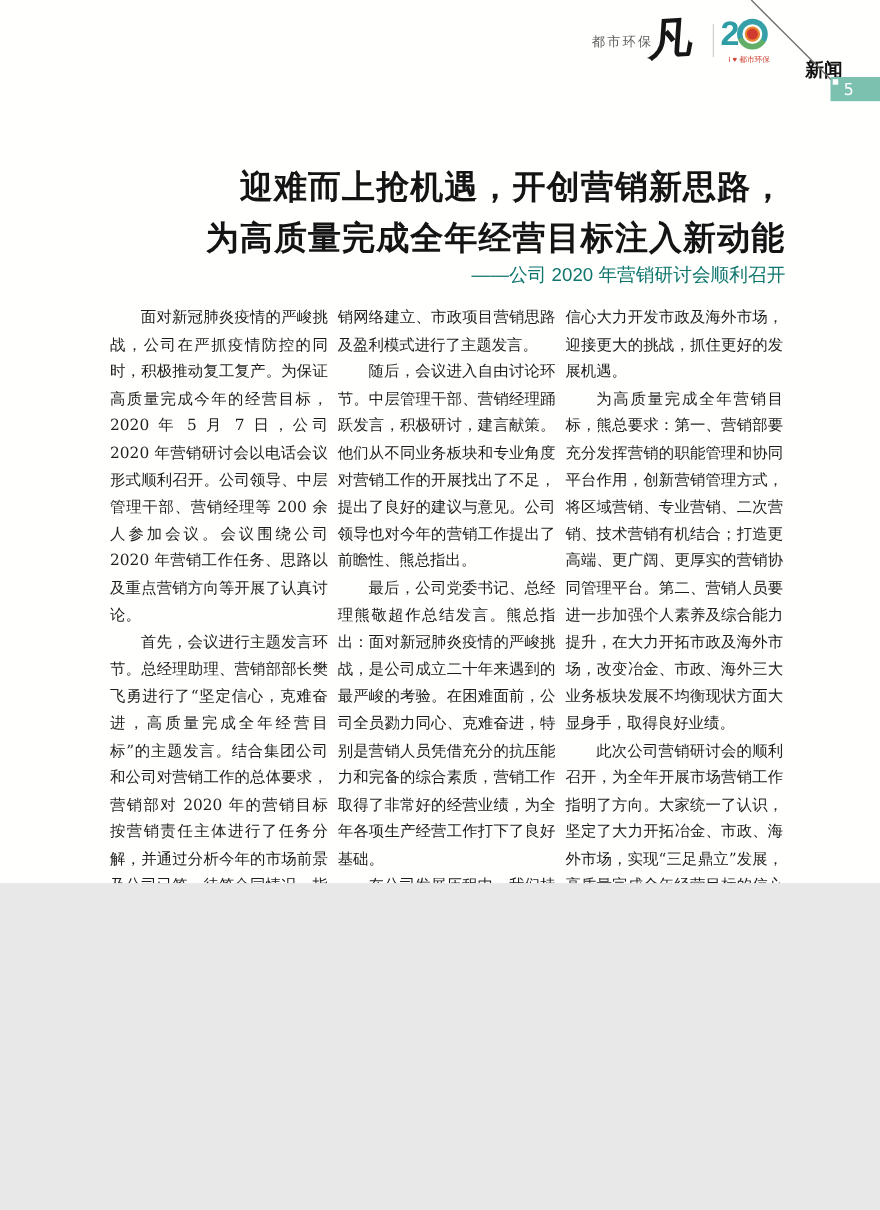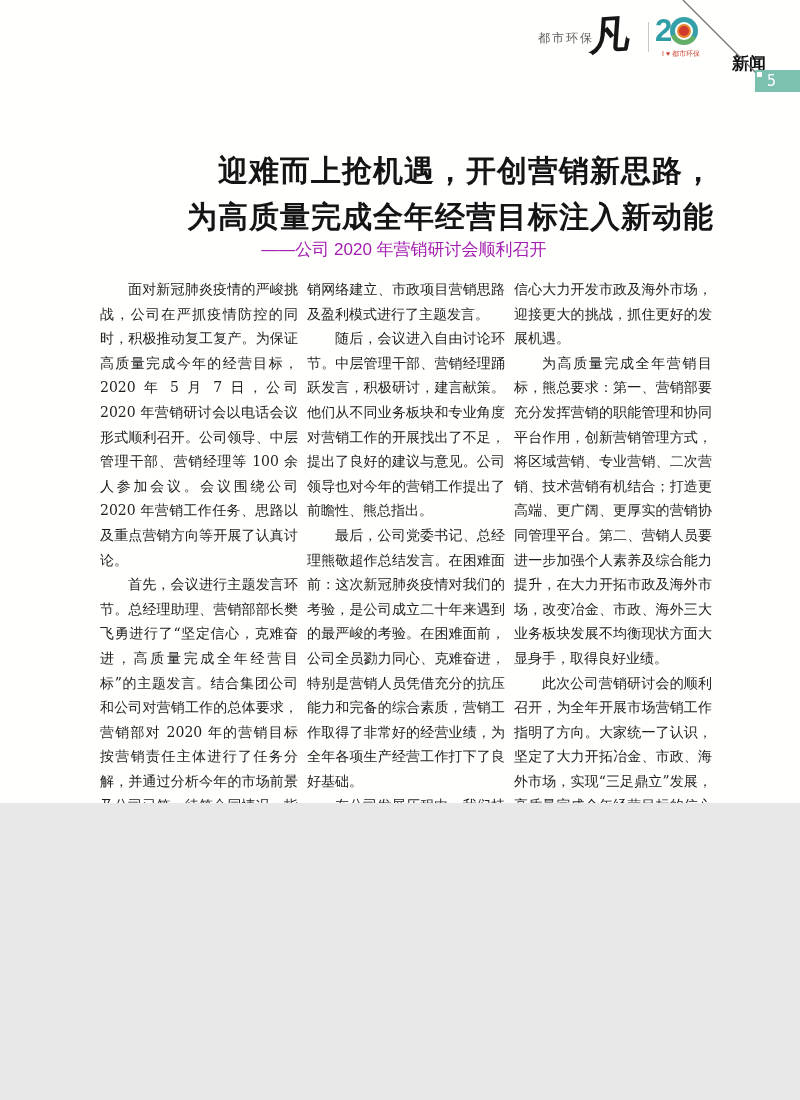--- a/index.html
+++ b/index.html
@@ -60,22 +60,22 @@
   .badge-notch { position:absolute; left:2px; top:2px; width:5px; height:5px; background:#fffffd; }
   
   .headline {
     position:absolute; left:94px; top:148px; width:620px; margin:0;
     text-align:right; font-family:"Liberation Sans", sans-serif;
     font-size:30px; line-height:46px; font-weight:700; color:#141414;
     letter-spacing:1px;
   }
   .subtitle {
     position:absolute; left:94px; top:238px; width:620px;
-    text-align:center; font-family:"Liberation Sans", sans-serif;
-    font-size:17px; color:#a21caf;
+    text-align:right; font-family:"Liberation Sans", sans-serif;
+    font-size:17px; color:#0f766e;
   }
   .article {
     position:absolute; left:100px; top:277px; width:612px; height:740px;
     column-count:3; column-gap:9px; column-fill:auto; overflow:hidden;
     font-size:14px; line-height:24.6px; text-align:justify;
   }
   .article p { margin:0; text-indent:2em; }
 </style>
 </head>
 <body>
@@ -106,23 +106,23 @@
   </div>
 
   <h1 class="headline">
     <div>迎难而上抢机遇，开创营销新思路，</div>
     <div>为高质量完成全年经营目标注入新动能</div>
   </h1>
 
   <div class="subtitle">——公司 2020 年营销研讨会顺利召开</div>
 
   <div class="article">
-    <p>面对新冠肺炎疫情的严峻挑战，公司在严抓疫情防控的同时，积极推动复工复产。为保证高质量完成今年的经营目标，2020 年 5 月 7 日，公司 2020 年营销研讨会以电话会议形式顺利召开。公司领导、中层管理干部、营销经理等 100 余人参加会议。会议围绕公司 2020 年营销工作任务、思路以及重点营销方向等开展了认真讨论。</p>
+    <p>面对新冠肺炎疫情的严峻挑战，公司在严抓疫情防控的同时，积极推动复工复产。为保证高质量完成今年的经营目标，2020 年 5 月 7 日，公司 2020 年营销研讨会以电话会议形式顺利召开。公司领导、中层管理干部、营销经理等 200 余人参加会议。会议围绕公司 2020 年营销工作任务、思路以及重点营销方向等开展了认真讨论。</p>
     <p>首先，会议进行主题发言环节。总经理助理、营销部部长樊飞勇进行了“坚定信心，克难奋进，高质量完成全年经营目标”的主题发言。结合集团公司和公司对营销工作的总体要求，营销部对 2020 年的营销目标按营销责任主体进行了任务分解，并通过分析今年的市场前景及公司已签、待签合同情况，指出了当前营销工作存在的问题，提出了下一步营销工作计划，充分表达了营销人员不畏困难、坚决完成今年营销任务的信心与决心。紧接着，营销部部长助理李哲、营销三室副主任张莉萍、营销总监高飞分别就关于分公司事业部营销管理思路、海外市场营销网络建立、市政项目营销思路及盈利模式进行了主题发言。</p>
     <p>随后，会议进入自由讨论环节。中层管理干部、营销经理踊跃发言，积极研讨，建言献策。他们从不同业务板块和专业角度对营销工作的开展找出了不足，提出了良好的建议与意见。公司领导也对今年的营销工作提出了前瞻性、熊总指出。</p>
-    <p>最后，公司党委书记、总经理熊敬超作总结发言。在困难面前：这次新冠肺炎疫情对我们的考验，是公司成立二十年来遇到的最严峻的考验。在困难面前，公司全员勠力同心、克难奋进，特别是营销人员凭借充分的抗压能力和完备的综合素质，营销工作取得了非常好的经营业绩，为全年各项生产经营工作打下了良好基础。</p>
+    <p>最后，公司党委书记、总经理熊敬超作总结发言。熊总指出：面对新冠肺炎疫情的严峻挑战，是公司成立二十年来遇到的最严峻的考验。在困难面前，公司全员勠力同心、克难奋进，特别是营销人员凭借充分的抗压能力和完备的综合素质，营销工作取得了非常好的经营业绩，为全年各项生产经营工作打下了良好基础。</p>
     <p>在公司发展历程中，我们持续进行商业模式创新，从单纯的设计到总承包再到总承包 + 运营，持续延伸产业链，增强了用户粘度，为公司发展打下了良好的基础；同时，我们也一直持续开发市政及海外市场，积累了一定的专业技术、人力资源和市场知名度。因此，公司有能力、有信心大力开发市政及海外市场，迎接更大的挑战，抓住更好的发展机遇。</p>
     <p>为高质量完成全年营销目标，熊总要求：第一、营销部要充分发挥营销的职能管理和协同平台作用，创新营销管理方式，将区域营销、专业营销、二次营销、技术营销有机结合；打造更高端、更广阔、更厚实的营销协同管理平台。第二、营销人员要进一步加强个人素养及综合能力提升，在大力开拓市政及海外市场，改变冶金、市政、海外三大业务板块发展不均衡现状方面大显身手，取得良好业绩。</p>
     <p>此次公司营销研讨会的顺利召开，为全年开展市场营销工作指明了方向。大家统一了认识，坚定了大力开拓冶金、市政、海外市场，实现“三足鼎立”发展，高质量完成全年经营目标的信心和决心。寒冬即将成为过去，新的发展机遇已然到来，都市环保人定将拥抱变化，迎难而上，抢抓机遇，勇于创新，助推公司可持续高质量发展再上新台阶！</p>
 
   </div>
 
 </div>
 
 </body></html>

